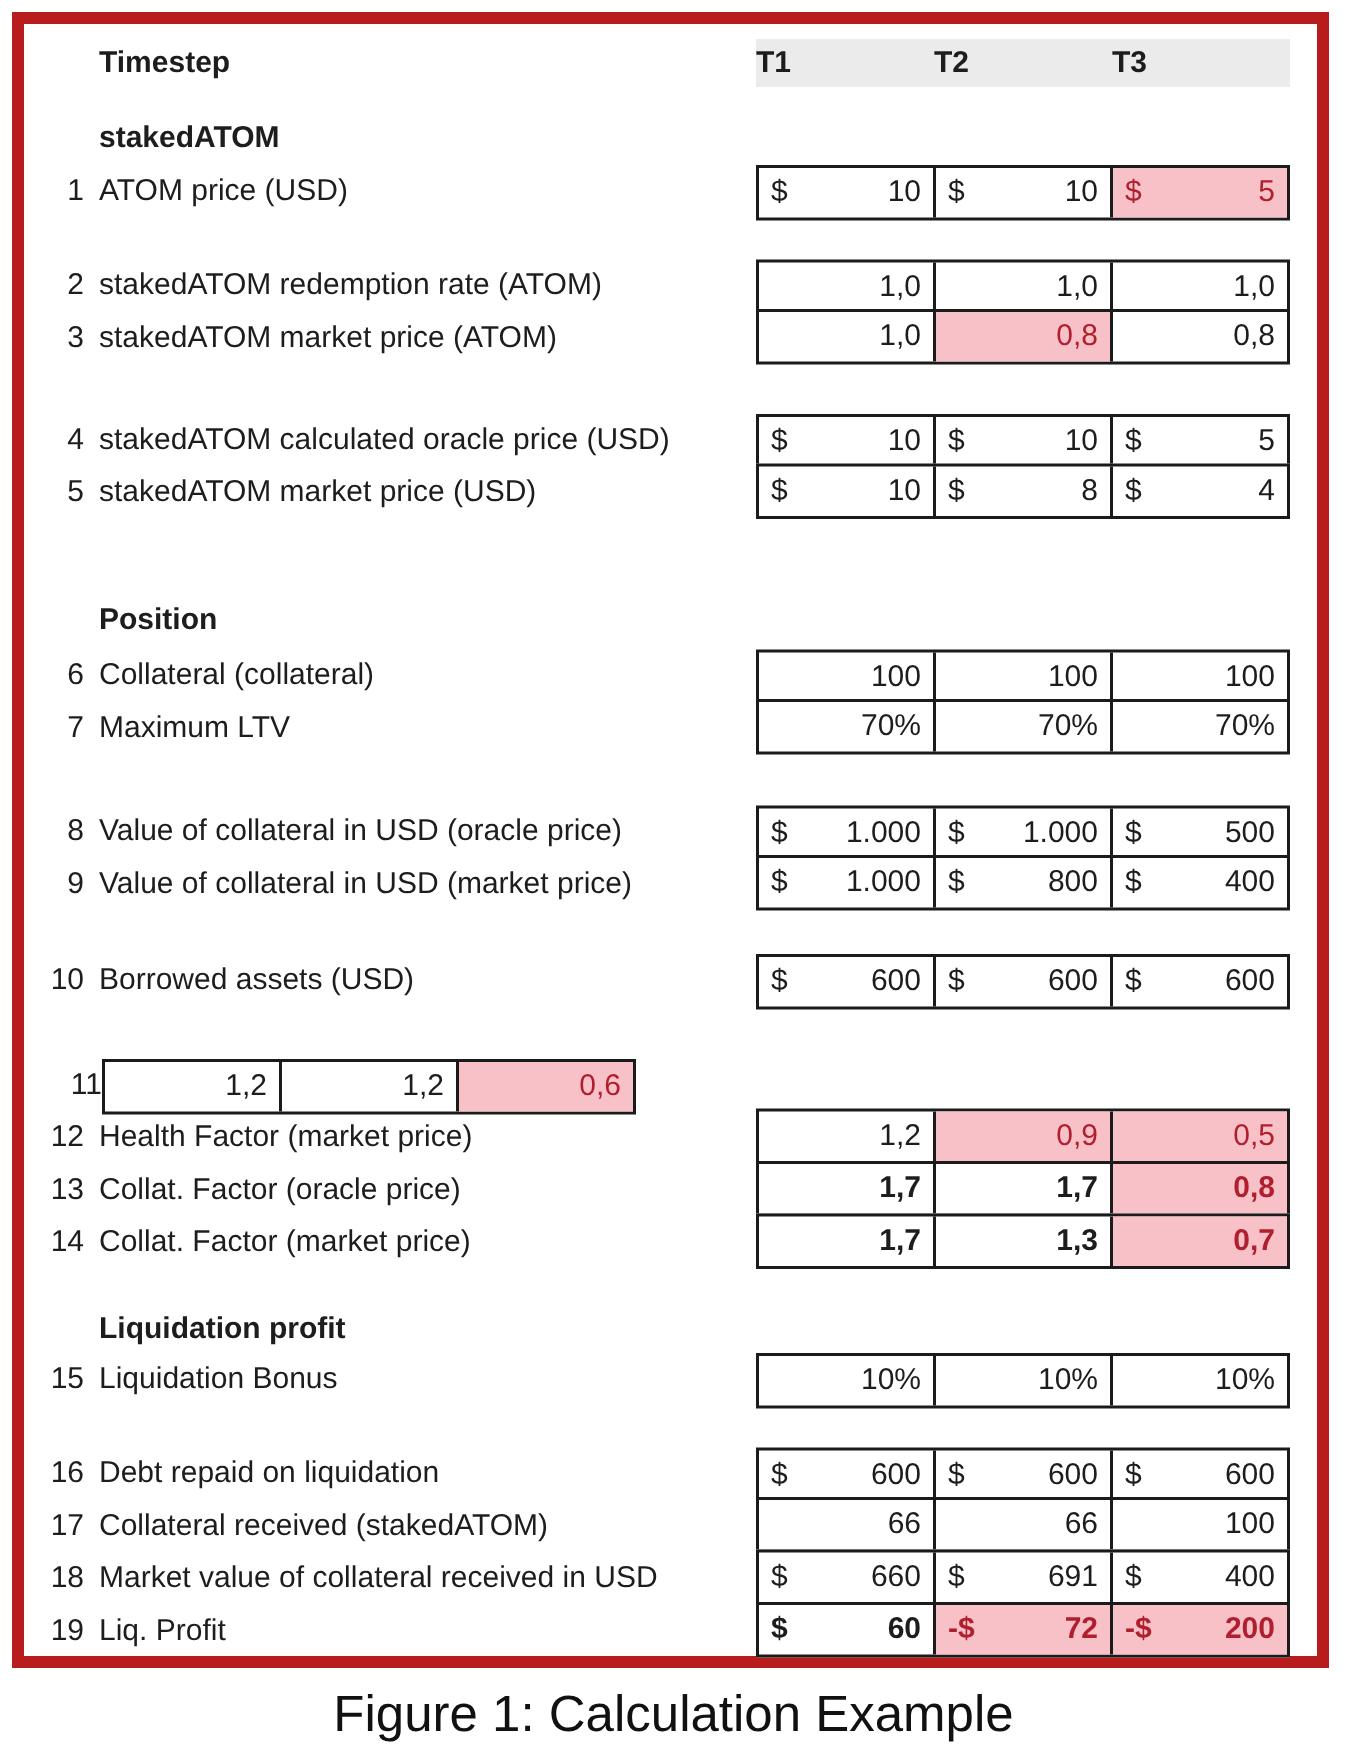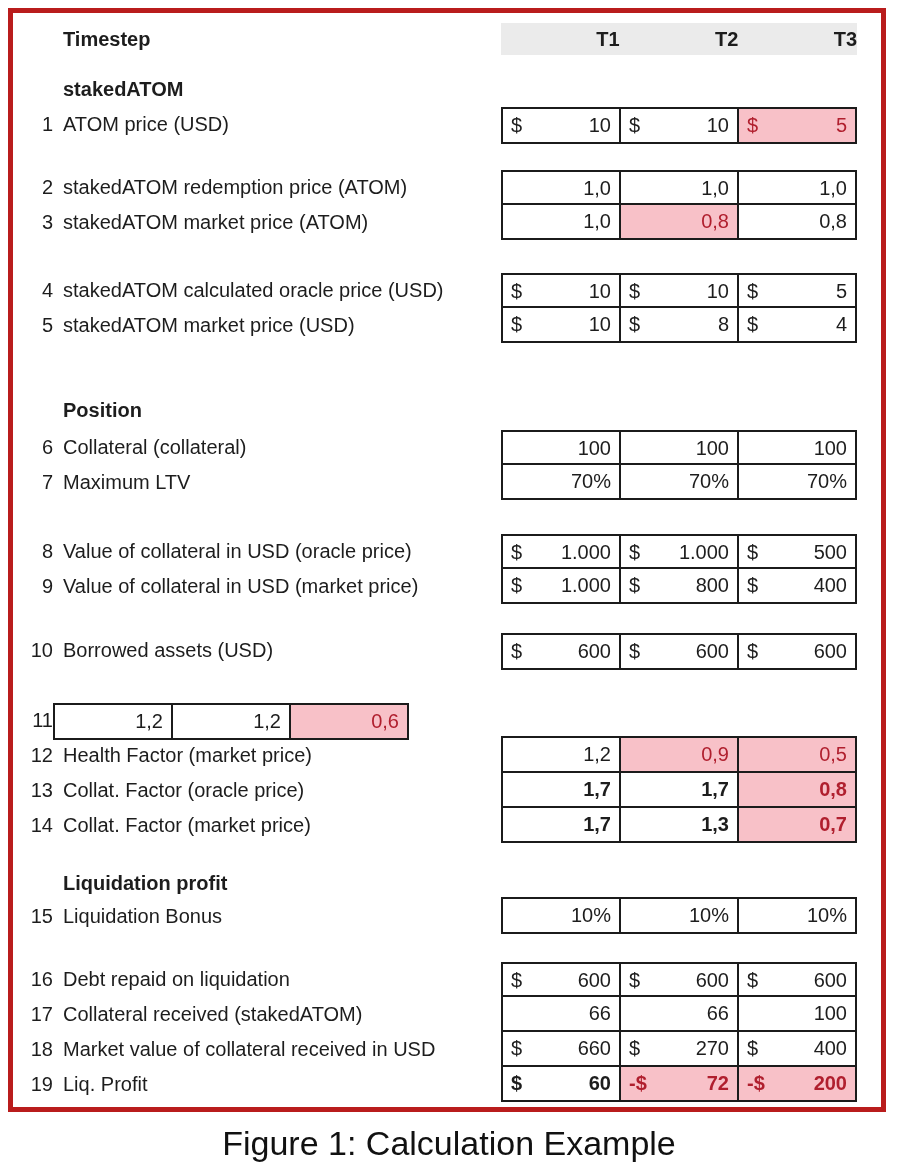--- a/index.html
+++ b/index.html
@@ -8,21 +8,21 @@
     background: #ffffff;
     font-family: "Liberation Sans", sans-serif;
     color: #1d1d1d;
     position: relative;
     overflow: hidden;
   }
   #figure-box {
     position: absolute;
     top: 8px; left: 8px;
     width: 878px; height: 1104px;
-    border: 5px solid #b91c1c;
+    border: 8px solid #b91c1c;
     box-sizing: border-box;
     padding-top: 10px;
     background: #ffffff;
   }
   .line { display: flex; align-items: stretch; height: 35px; }
   .num {
     width: 40px; text-align: right;
     font-size: 20px; line-height: 35px;
     flex: none; white-space: nowrap;
   }
@@ -56,21 +56,21 @@
   .header-line { display: flex; height: 32px; }
   .h-label {
     width: 488px; padding-left: 50px; box-sizing: border-box;
     font-size: 20px; font-weight: 700; line-height: 32px; flex: none;
   }
   .h-cols {
     display: flex; width: 356px; flex: none;
     background: var(--band-bg);
   }
   .h-col {
-    flex: 1 1 0; text-align: right;
+    flex: 1 1 0; text-align: left;
     font-size: 20px; font-weight: 700; line-height: 32px;
   }
   #figure-caption {
     position: absolute;
     top: 1124px; left: 0; width: 898px;
     text-align: center;
     font-size: 34px; color: #111111;
   }
 </style>
 </head>
@@ -100,21 +100,21 @@
             <span>10</span>
           </div>
           <div class="cell cur hl">
             <span>$</span>
             <span>5</span>
           </div>
         </div>
       </div>
       <div class="line" style="margin-top: 28px;">
         <div class="num">2</div>
-        <div class="label">stakedATOM redemption price (ATOM)</div>
+        <div class="label">stakedATOM redemption rate (ATOM)</div>
         <div class="cells">
           <div class="cell">
             <span>1,0</span>
           </div>
           <div class="cell">
             <span>1,0</span>
           </div>
           <div class="cell">
             <span>1,0</span>
           </div>
@@ -249,21 +249,21 @@
           <div class="cell cur">
             <span>$</span>
             <span>600</span>
           </div>
           <div class="cell cur">
             <span>$</span>
             <span>600</span>
           </div>
         </div>
       </div>
-      <div class="line" style="margin-top: 35px;">
+      <div class="line" style="margin-top: 35px; margin-left: 12px;">
         <div class="num">11</div>
         <div class="cells">
           <div class="cell">
             <span>1,2</span>
           </div>
           <div class="cell">
             <span>1,2</span>
           </div>
           <div class="cell hl">
             <span>0,6</span>
@@ -309,21 +309,21 @@
           </div>
           <div class="cell bold">
             <span>1,3</span>
           </div>
           <div class="cell hl bold">
             <span>0,7</span>
           </div>
         </div>
       </div>
       <div class="sec-title" style="margin-top: 28px;">Liquidation profit</div>
-      <div class="line" style="margin-top: 4px; align-items: flex-end;">
+      <div class="line" style="margin-top: 4px;">
         <div class="num">15</div>
         <div class="label">Liquidation Bonus</div>
         <div class="cells">
           <div class="cell">
             <span>10%</span>
           </div>
           <div class="cell">
             <span>10%</span>
           </div>
           <div class="cell">
@@ -367,21 +367,21 @@
       <div class="line cont">
         <div class="num">18</div>
         <div class="label">Market value of collateral received in USD</div>
         <div class="cells">
           <div class="cell cur">
             <span>$</span>
             <span>660</span>
           </div>
           <div class="cell cur">
             <span>$</span>
-            <span>270</span>
+            <span>691</span>
           </div>
           <div class="cell cur">
             <span>$</span>
             <span>400</span>
           </div>
         </div>
       </div>
       <div class="line cont">
         <div class="num">19</div>
         <div class="label">Liq. Profit</div>

